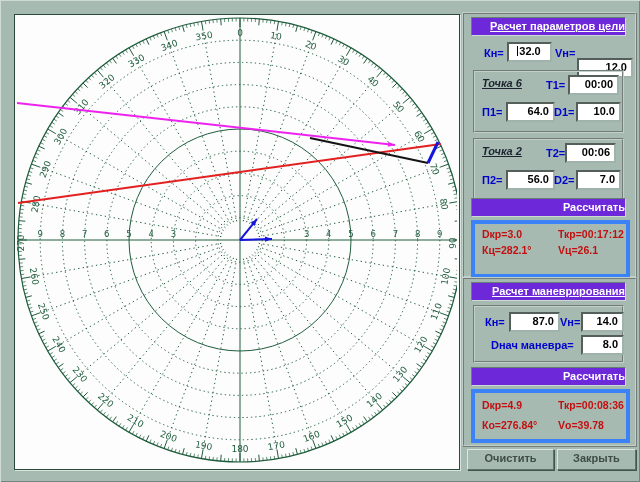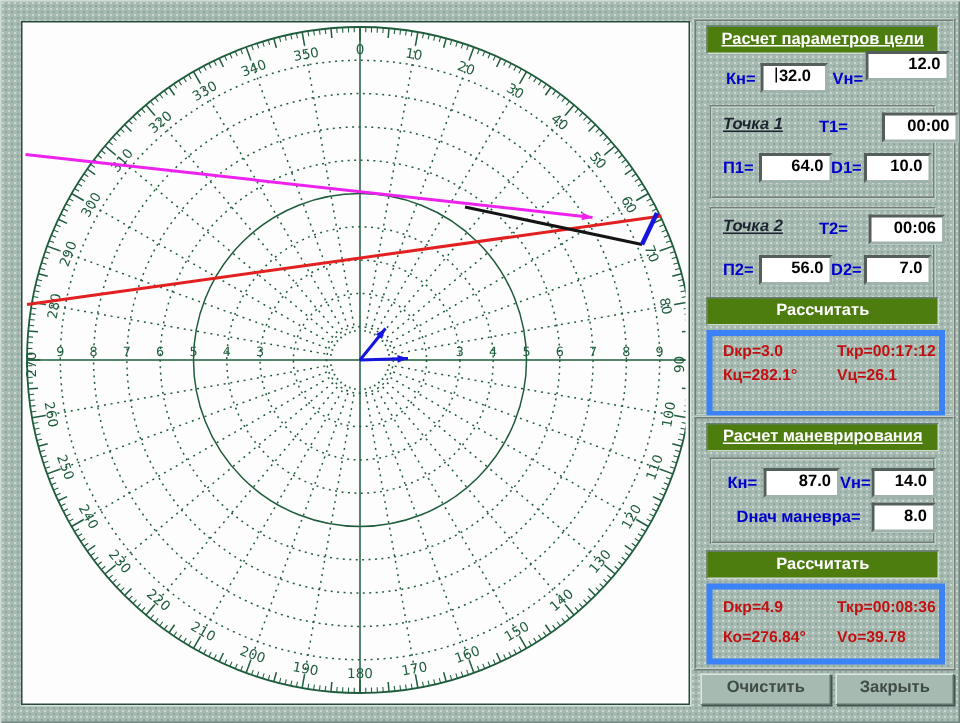--- a/index.html
+++ b/index.html
@@ -19,24 +19,24 @@
   .plot{position:absolute;left:14px;top:14px;width:444px;height:454px;
     background:#fdfdfd;border:1px solid #28493c;
     box-shadow:1px 1px 0 #d8e4de;}
   .plot svg{display:block;}
   
   .panel{position:absolute;left:462px;width:171px;
     border:2px ridge #c2d0ca;background:transparent;}
   .panel1{top:12px;height:262px;}
   .panel2{top:277px;height:166px;}
   .strip{position:absolute;left:7px;width:153px;height:17px;
-    background:#4d7c0f;border:1px solid #687d76;
+    background:#6d28d9;border:1px solid #687d76;
     border-bottom-color:#cdd9d3;border-right-color:#cdd9d3;
     color:#ffffff;font-size:11px;font-weight:bold;
-    text-align:center;line-height:16px;}
+    text-align:right;line-height:16px;}
   .strip.title{text-decoration:underline;}
   .bluelab{position:absolute;color:#0000cd;font-size:11px;font-weight:bold;white-space:nowrap;}
   .field{position:absolute;height:15px;background:#ffffff;
     border:2px inset #9fb2ab;
     font-size:11px;font-weight:bold;color:#000;
     text-align:right;padding:1px 4px 0 1px;line-height:13px;white-space:nowrap;}
   .field.centered{text-align:center;padding-right:2px;}
   .caret{display:inline-block;width:1px;height:10px;background:#000;
     vertical-align:-1px;margin-right:1px;}
   .groupbox{position:absolute;border:2px groove #c2d0ca;}
@@ -526,36 +526,36 @@
         <polygon points="257,224 250.08462582357254,226.81737466447046 249.92220511120837,221.61991186881764" fill="#1515dd"></polygon>
       </svg>
   </div>
 
   <div class="panel panel1">
     <div class="strip title" style="top:3px;">Расчет параметров цели</div>
 
     <div class="bluelab" style="left:20px;top:33px;">Кн=</div>
     <div class="field centered" style="left:43px;top:28px;width:38px;"><span class="caret"></span><span>32.0</span></div>
     <div class="bluelab" style="left:91px;top:33px;">Vн=</div>
-    <div class="field" style="left:113px;top:20px;width:47px;">12.0</div>
+    <div class="field" style="left:113px;top:44px;width:47px;">12.0</div>
 
     <div class="groupbox" style="left:9px;top:56px;width:147px;height:59px;">
-      <div class="pt-title" style="left:7px;top:5px;">Точка 1</div>
+      <div class="pt-title" style="left:7px;top:5px;">Точка 6</div>
       <div class="bluelab" style="left:71px;top:7px;">T1=</div>
-      <div class="field" style="left:93px;top:3px;width:42px;margin-left:20px;">00:00</div>
+      <div class="field" style="left:93px;top:3px;width:42px;">00:00</div>
       <div class="bluelab" style="left:7px;top:34px;">П1=</div>
       <div class="field" style="left:31px;top:30px;width:40px;">64.0</div>
       <div class="bluelab" style="left:79px;top:34px;">D1=</div>
       <div class="field" style="left:101px;top:30px;width:36px;">10.0</div>
     </div>
 
     <div class="groupbox" style="left:9px;top:124px;width:147px;height:59px;">
       <div class="pt-title" style="left:7px;top:5px;">Точка 2</div>
       <div class="bluelab" style="left:71px;top:7px;">T2=</div>
-      <div class="field" style="left:104px;top:3px;width:42px;">00:06</div>
+      <div class="field" style="left:90px;top:3px;width:42px;">00:06</div>
       <div class="bluelab" style="left:7px;top:34px;">П2=</div>
       <div class="field" style="left:31px;top:30px;width:40px;">56.0</div>
       <div class="bluelab" style="left:79px;top:34px;">D2=</div>
       <div class="field" style="left:101px;top:30px;width:36px;">7.0</div>
     </div>
 
     <div class="strip" style="top:184px;">Рассчитать</div>
 
     <div class="redbox" style="top:206px;height:50px;">
       <div class="redrow">

